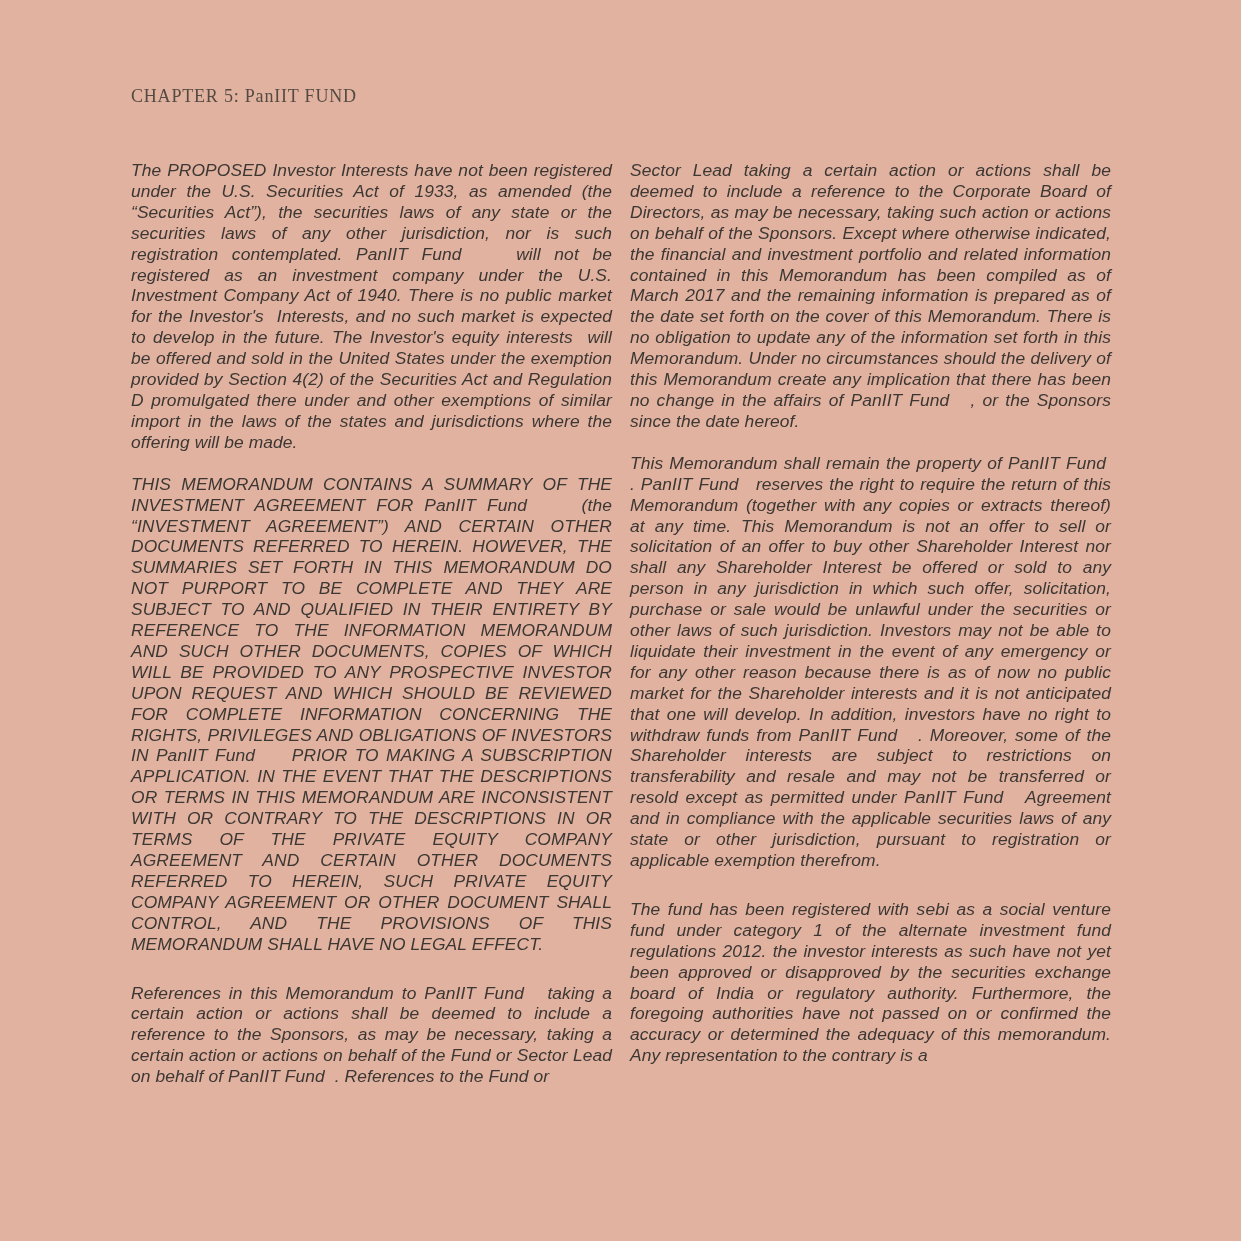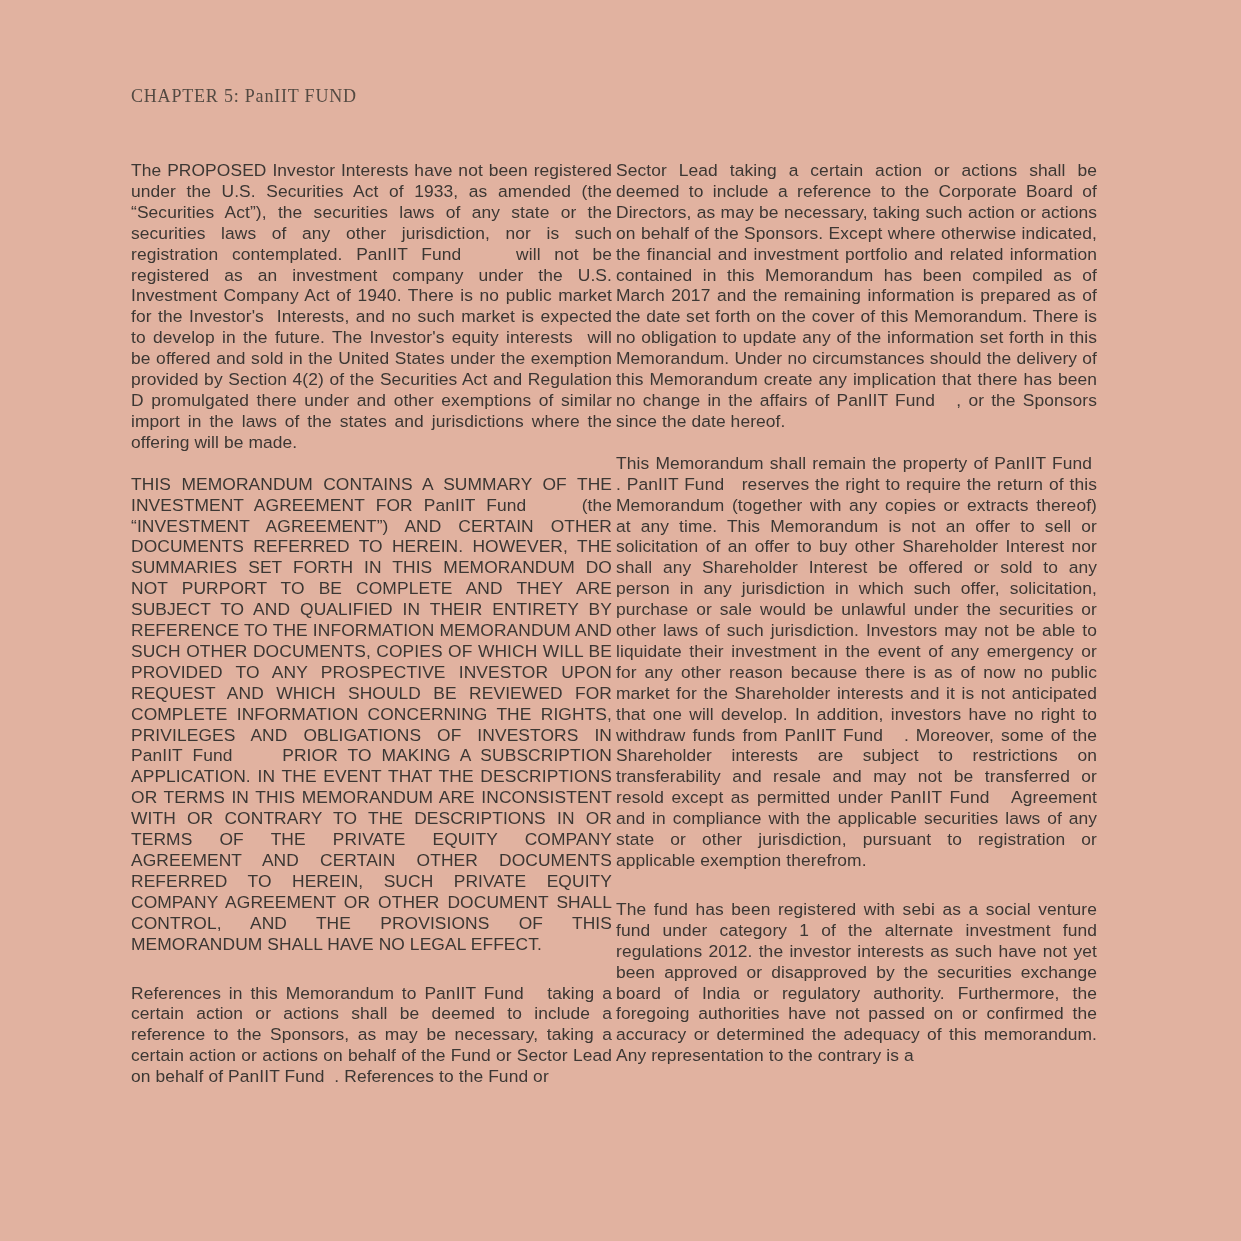--- a/index.html
+++ b/index.html
@@ -22,21 +22,22 @@
   .chapter-heading {
     font-family: "Liberation Serif", "DejaVu Serif", serif;
     font-size: 18px;
     letter-spacing: 0.8px;
     color: #544a42;
     margin: 0 0 53px 0;
     font-weight: 400;
   }
   .columns {
     display: flex;
-    gap: 4px;
+    gap: 18px;
+    font-style: italic;
   }
   .col {
     width: 481px;
     flex: 0 0 481px;
   }
   .col p {
     margin: 0 0 21px 0;
     font-size: 17.4px;
     line-height: 20.9px;
     color: #3c3733;

